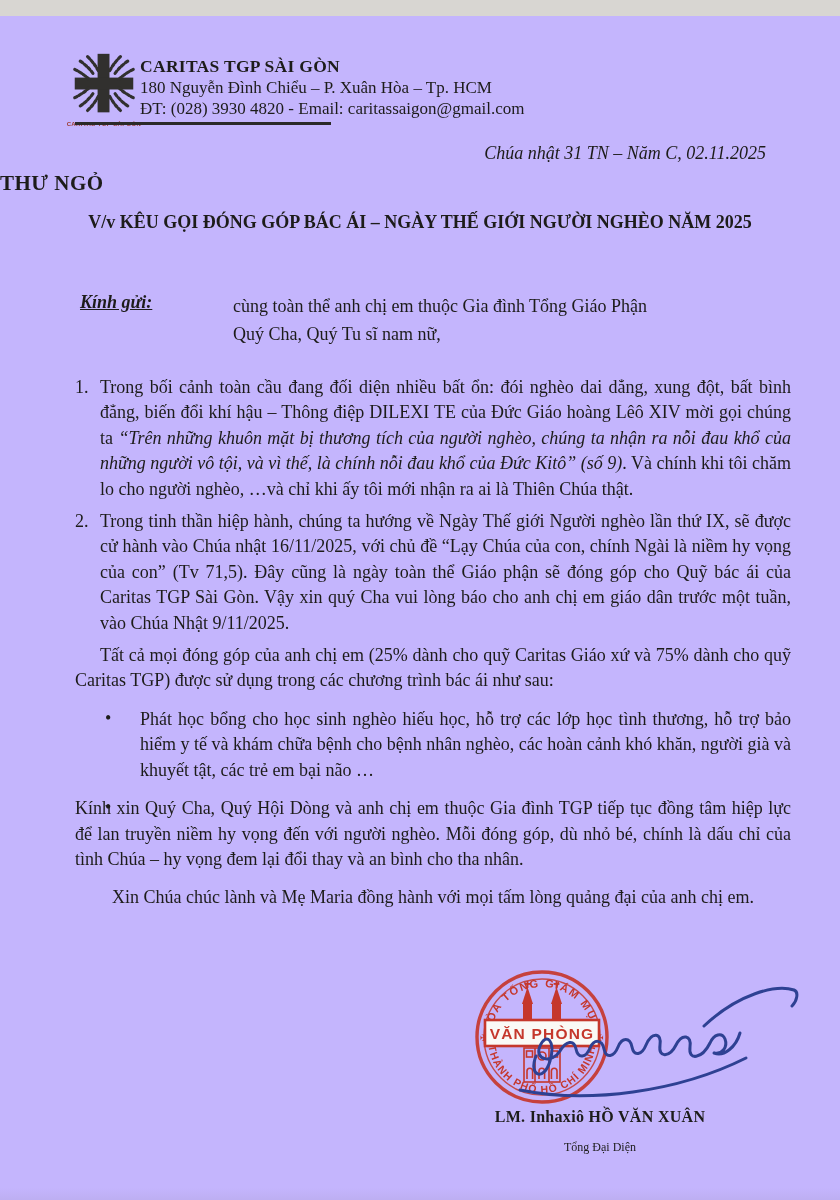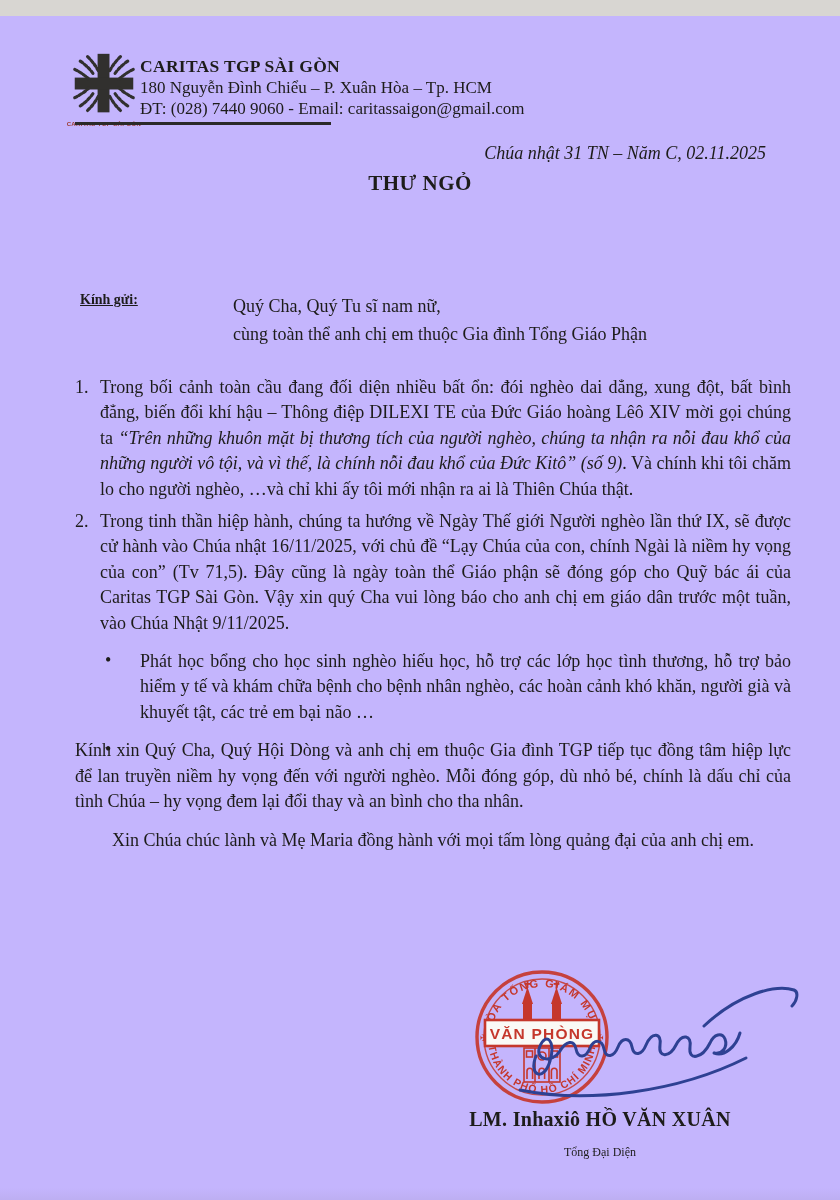--- a/index.html
+++ b/index.html
@@ -12,45 +12,45 @@
   
   .logo-wrap{position:absolute;left:62px;top:36px;width:84px;text-align:center;}
   .logo-caption{font-family:"Liberation Sans",sans-serif;font-size:6px;font-weight:bold;
     color:#9c3a2e;letter-spacing:.4px;margin-top:1px;white-space:nowrap;}
   .head-lines{position:absolute;left:140px;top:40px;line-height:21px;}
   .org-name{font-size:17.5px;font-weight:bold;letter-spacing:.3px;}
   .org-line{font-size:17px;}
   .head-rule{position:absolute;left:75px;top:106px;width:256px;height:3px;background:#2b2a28;}
   
   .date-line{position:absolute;top:127px;right:74px;font-size:18px;font-style:italic;}
-  .letter-title{position:absolute;top:155px;left:0;width:100%;text-align:center;
+  .letter-title{position:absolute;top:155px;left:0;width:100%;text-align:left;
     font-size:21px;font-weight:bold;letter-spacing:.5px;}
   .letter-subject{position:absolute;top:196px;left:0;width:100%;text-align:center;
     font-size:18px;font-weight:bold;}
   
-  .recipient-label{position:absolute;left:80px;top:276px;font-size:14px;font-weight:bold;
-    text-decoration:underline;}
+  .recipient-label{position:absolute;left:80px;top:276px;font-size:18px;font-weight:bold;
+    text-decoration:underline;font-style:italic;}
   .recipient-lines{position:absolute;left:233px;top:276px;font-size:18px;line-height:28px;}
   
   .body-flow{position:absolute;left:75px;top:359px;width:716px;font-size:18px;line-height:25.4px;}
   .para{margin:0 0 7px 0;text-align:justify;}
   .para.num{position:relative;padding-left:25px;}
   .para.num .marker{position:absolute;left:0;top:0;}
   .para.lead{text-indent:25px;}
   .para.bullet{position:relative;padding-left:65px;margin-top:13px;}
   .para.bullet .marker{position:absolute;left:30px;top:-1px;}
   .para.close{margin-top:13px;}
   .para.last{text-align:center;margin-top:13px;}
   .b{font-weight:normal;}
   .i{font-style:italic;}
   
   .stamp{position:absolute;left:466px;top:951px;}
   .sig-ink{position:absolute;left:498px;top:948px;pointer-events:none;}
   .signer{position:absolute;left:380px;top:1092px;width:440px;text-align:center;}
-  .signer-name{font-size:20px;font-weight:bold;letter-spacing:.3px;text-align:center;}
+  .signer-name{font-size:16px;font-weight:bold;letter-spacing:.3px;text-align:center;}
   .signer-title{font-size:12px;margin-top:14px;}
   .scan-edge{position:absolute;left:0;bottom:0;width:100%;height:28px;
     background:linear-gradient(180deg,rgba(95,90,82,0) 0%,rgba(95,90,82,.10) 65%,rgba(95,90,82,.18) 100%);}
 </style>
 </head>
 <body>
 
 <div class="page">
 
   <div class="logo-wrap">
@@ -73,36 +73,38 @@
         <path d="M58 64 C53 59 49 54 46 48"></path>
         <path d="M72 50 C66 47 60 43 55 38"></path>
       </g>
     </svg>
     <div class="logo-caption">CARITAS TGP SÀI GÒN</div>
   </div>
 
   <div class="head-lines">
     <div class="org-name">CARITAS TGP SÀI GÒN</div>
     <div class="org-line">180 Nguyễn Đình Chiểu – P. Xuân Hòa – Tp. HCM</div>
-    <div class="org-line">ĐT: (028) 7440 9060 - Email: caritassaigon@gmail.com</div>
+    <div class="org-line">ĐT: (028) 3930 4820 - Email: caritassaigon@gmail.com</div>
   </div>
   <div class="head-rule"></div>
 
   <div class="date-line">Chúa nhật 31 TN – Năm C, 02.11.2025</div>
   <div class="letter-title">THƯ NGỎ</div>
+  <div class="letter-subject"><span>V/v</span>&nbsp;<span>KÊU GỌI ĐÓNG GÓP BÁC ÁI – NGÀY THẾ GIỚI NGƯỜI NGHÈO NĂM 2025</span></div>
 
   <div class="recipient-label">Kính gửi:</div>
   <div class="recipient-lines">
+    <div>cùng toàn thể anh chị em thuộc Gia đình Tổng Giáo Phận</div>
     <div>Quý Cha, Quý Tu sĩ nam nữ,</div>
-    <div>cùng toàn thể anh chị em thuộc Gia đình Tổng Giáo Phận</div>
   </div>
 
   <div class="body-flow">
     <p class="para num"><span class="marker">1.</span><span><span>Trong bối cảnh toàn cầu đang đối diện nhiều bất ổn: đói nghèo dai dẳng, xung đột, bất bình đẳng, biến đổi khí hậu – Thông điệp DILEXI TE của Đức Giáo hoàng Lêô XIV mời gọi chúng ta </span><span class="i">“Trên những khuôn mặt bị thương tích của người nghèo, chúng ta nhận ra nỗi đau khổ của những người vô tội, và vì thế, là chính nỗi đau khổ của Đức Kitô” (số 9)</span><span>. Và chính khi tôi chăm lo cho người nghèo, …và chỉ khi ấy tôi mới nhận ra ai là Thiên Chúa thật.</span></span></p>
     <p class="para num"><span class="marker">2.</span><span><span>Trong tinh thần hiệp hành, chúng ta hướng về Ngày Thế giới Người nghèo lần thứ IX, sẽ được cử hành vào </span><span class="b">Chúa nhật 16/11/2025</span><span>, với chủ đề </span><span class="b">“Lạy Chúa của con, chính Ngài là niềm hy vọng của con” (Tv 71,5)</span><span>. Đây cũng là ngày toàn thể Giáo phận sẽ đóng góp cho Quỹ bác ái của Caritas TGP Sài Gòn. Vậy xin quý Cha vui lòng báo cho anh chị em giáo dân trước một tuần, vào </span><span class="b">Chúa Nhật 9/11/2025.</span></span></p>
+    <p class="para lead"><span><span class="b">Tất cả mọi đóng góp của anh chị em </span><span>(25% dành cho quỹ Caritas Giáo xứ và 75% dành cho quỹ Caritas TGP) </span><span class="b">được sử dụng trong các chương trình bác ái như sau:</span></span></p>
     <p class="para bullet"><span class="marker">•</span><span><span>Phát học bổng cho học sinh nghèo hiếu học, hỗ trợ các lớp học tình thương, hỗ trợ bảo hiểm y tế và khám chữa bệnh cho bệnh nhân nghèo, các hoàn cảnh khó khăn, người già và khuyết tật, các trẻ em bại não …</span></span></p>
     <p class="para bullet"><span class="marker">•</span></p>
     <p class="para close"><span><span>Kính xin Quý Cha, Quý Hội Dòng và anh chị em thuộc Gia đình TGP tiếp tục đồng tâm hiệp lực để lan truyền niềm hy vọng đến với người nghèo. Mỗi đóng góp, dù nhỏ bé, chính là dấu chỉ của tình Chúa – hy vọng đem lại đổi thay và an bình cho tha nhân.</span></span></p>
     <p class="para last"><span><span>Xin Chúa chúc lành và Mẹ Maria đồng hành với mọi tấm lòng quảng đại của anh chị em.</span></span></p>
   </div>
 
   <div class="stamp">
     <svg width="152" height="144" viewBox="0 0 152 144">
       <g stroke="#c5372c" fill="none">
         <circle cx="76" cy="70" r="65" stroke-width="3.4" opacity=".92"></circle>

